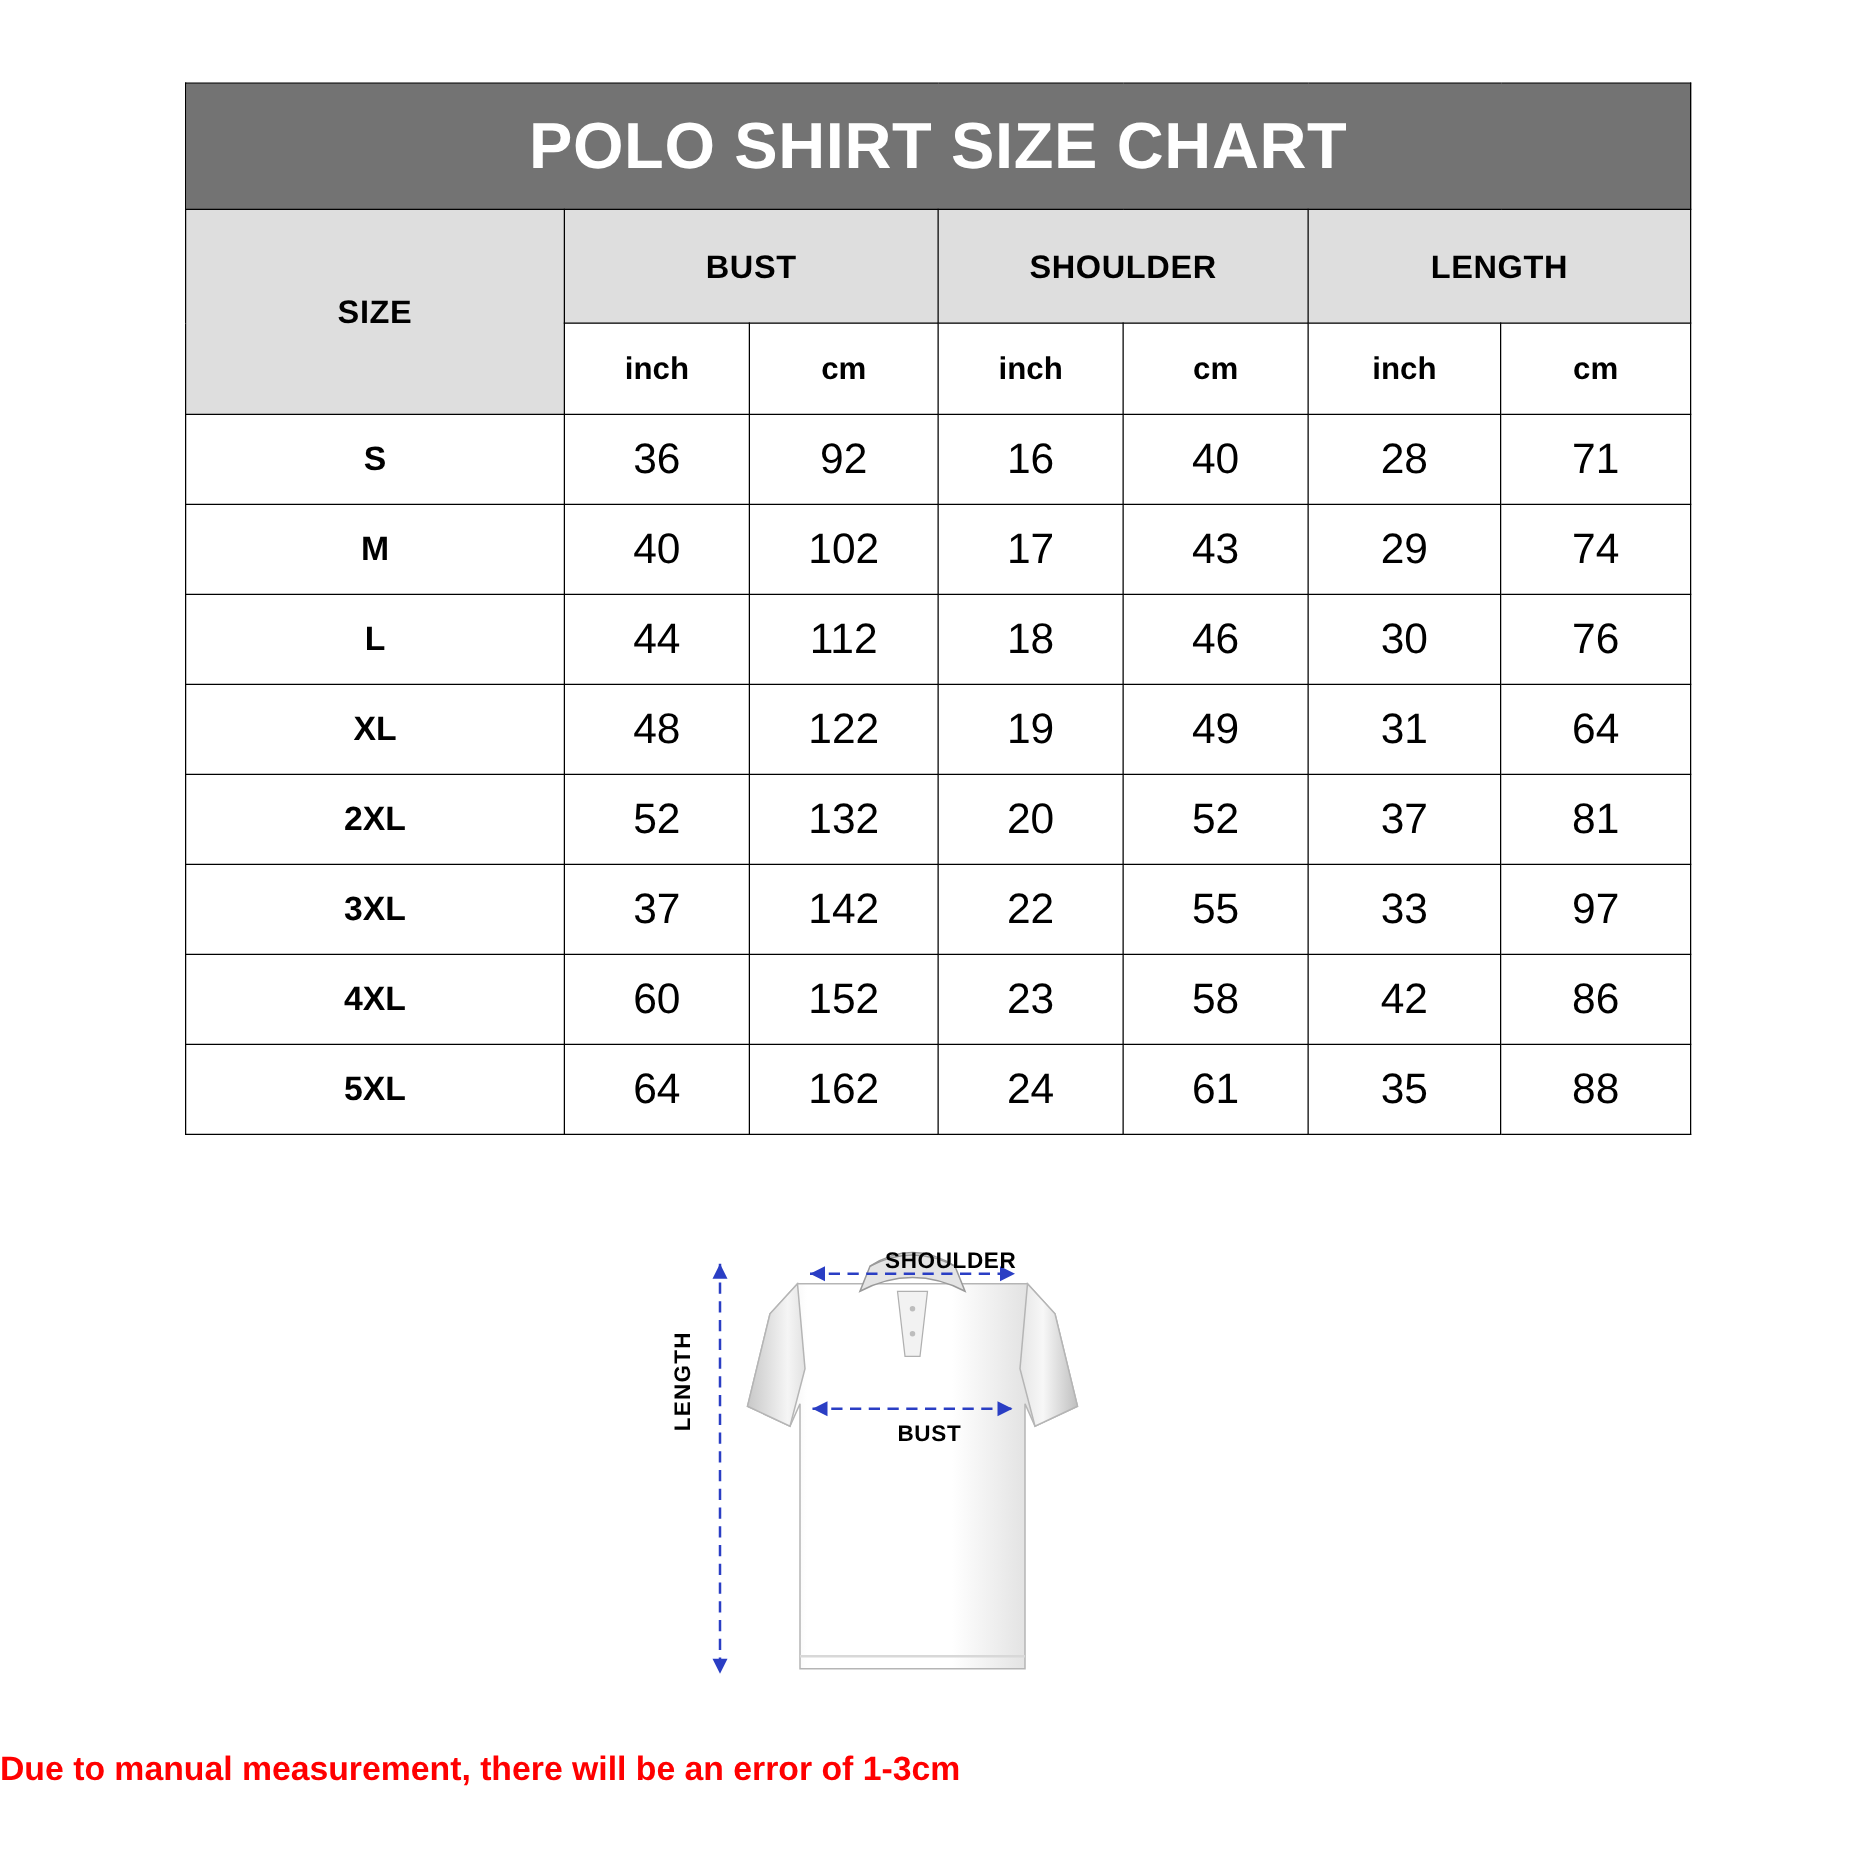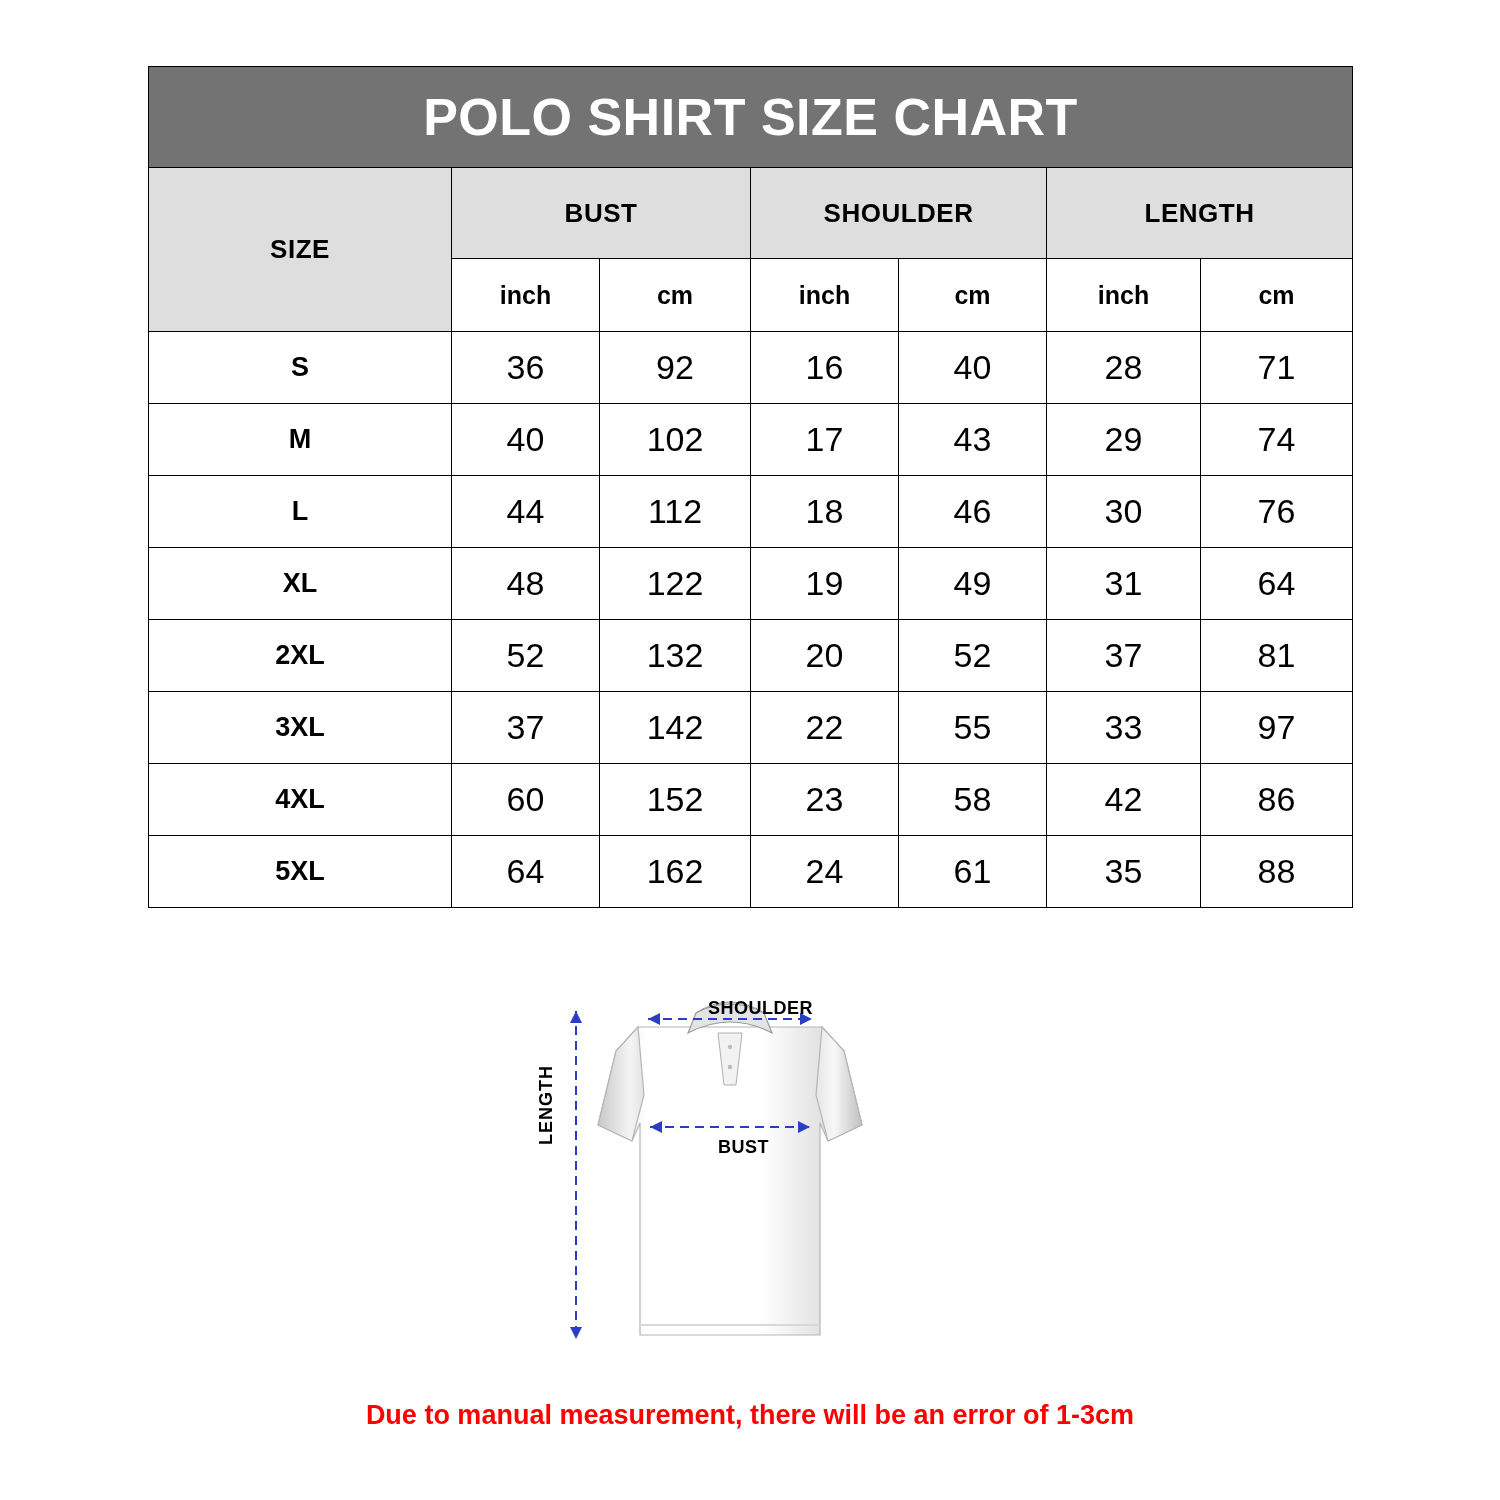--- a/index.html
+++ b/index.html
@@ -113,21 +113,20 @@
     transform: rotate(-90deg);
     transform-origin: left top;
     white-space: nowrap;
   }
 
   .note {
     position: absolute;
     left: 0;
     top: 1400px;
     width: 1500px;
-    text-align: center;
     color: #ff0000;
     font-size: 27px;
     font-weight: bold;
   }
 </style>
 </head>
 <body>
 
 <div class="page">
 

